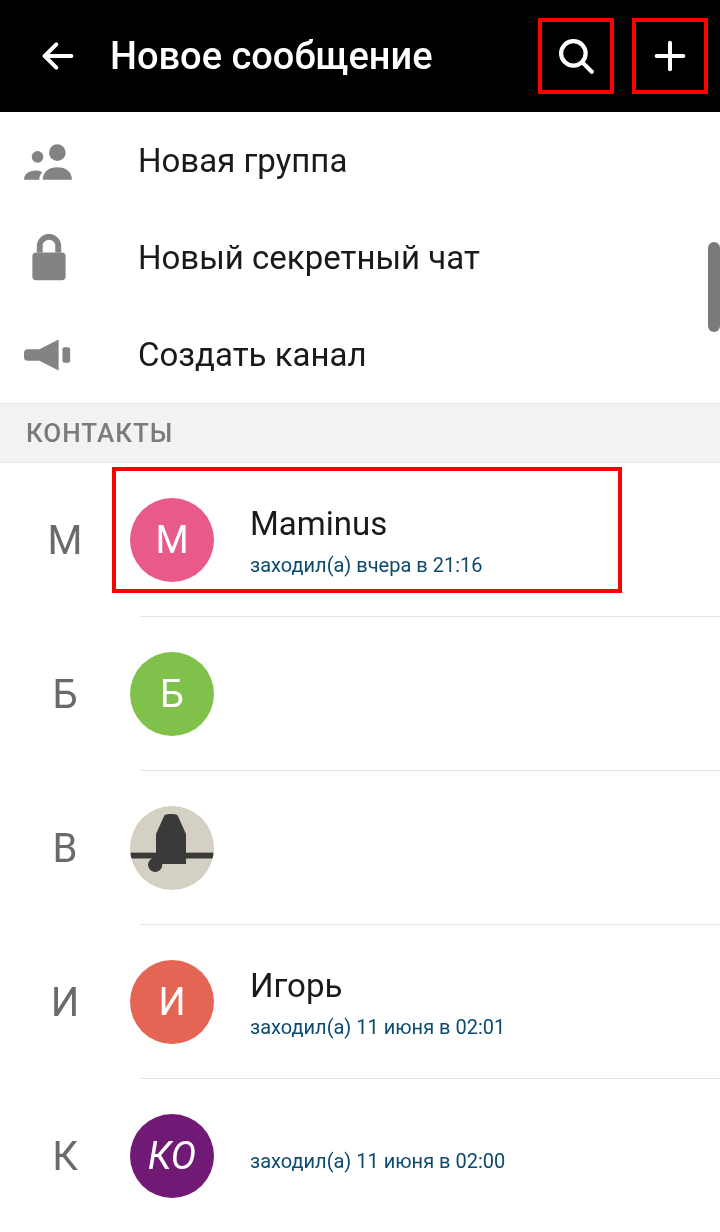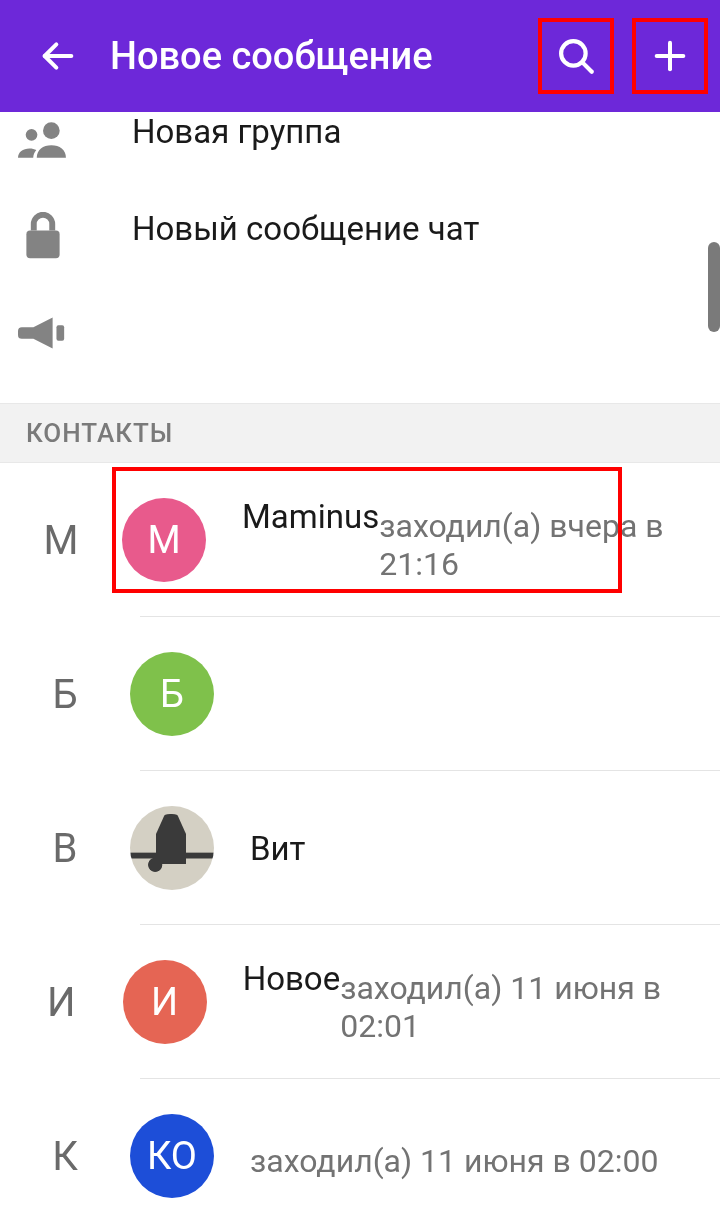--- a/index.html
+++ b/index.html
@@ -1,18 +1,18 @@
 <!DOCTYPE html>
 <html><head>
 <meta charset="utf-8">
 <style>
   * { box-sizing: border-box; margin: 0; padding: 0; }
   html, body { width: 720px; height: 1232px; overflow: hidden; font-family: -apple-system, Roboto, "Segoe UI", Arial, sans-serif; background: #fff; }
   .header {
-    background: #6d28d9;
+    background: #000000;
     height: 112px;
     display: flex;
     align-items: center;
     padding: 0 16px;
     color: #fff;
     position: relative;
   }
   .back-btn {
     width: 48px; height: 48px;
     display: flex; align-items: center; justify-content: center;
@@ -27,21 +27,22 @@
   .header-icon-box {
     border: 4px solid #ff0000;
     width: 76px; height: 76px;
     display: flex; align-items: center; justify-content: center;
     margin-left: 12px;
   }
   .header-icon-box.plus { margin-left: 18px; margin-right: -4px;}
   .action-row {
     height: 97px;
     display: flex;
-    padding-left: 16px;
+    align-items: center;
+    padding-left: 22px;
     background: #fff;
   }
   .action-icon {
     width: 54px; height: 54px;
     display: flex; align-items: center; justify-content: center;
     color: #7c7c7c;
   }
   .action-label {
     font-size: 33px;
     color: #1a1a1a;
@@ -103,31 +104,31 @@
     position:absolute;
     left: 26px; top: 8px;
     width: 30px; height: 50px;
     background: #3a3a3a;
     border-radius: 14px 14px 0 0;
     clip-path: polygon(30% 0, 70% 0, 100% 40%, 100% 100%, 0 100%, 0 40%);
   }
   .contact-info {
     margin-left: 36px;
     display: flex;
-    flex-direction: row;
+    flex-direction: column;
     justify-content: center;
   }
   .contact-name {
     font-size: 33px;
     color: #1a1a1a;
     font-weight: 400;
   }
   .contact-status {
-    font-size: 32px;
-    color: #737373;
+    font-size: 20px;
+    color: #0c4a6e;
     margin-top: 10px;
   }
   .divider {
     position: absolute;
     left: 140px; right: 0; bottom: 0;
     height: 1px;
     background: #e4e4e4;
   }
   .highlight-box {
     position: absolute;
@@ -172,29 +173,30 @@
     </div>
     <div class="action-label">Новая группа</div>
   </div>
   <div class="action-row">
     <div class="action-icon">
       <svg width="40" height="48" viewBox="0 0 20 26" fill="#838383">
           <rect x="1" y="10" width="18" height="15" rx="2"></rect>
           <path d="M5 10V6.5a5 5 0 0 1 10 0V10" fill="none" stroke="#838383" stroke-width="3.2"></path>
         </svg>
     </div>
-    <div class="action-label">Новый сообщение чат</div>
+    <div class="action-label">Новый секретный чат</div>
   </div>
   <div class="action-row">
     <div class="action-icon">
       <svg width="50" height="40" viewBox="0 0 26 20" fill="#838383">
           <path d="M2 7h6l10-5v16l-10-5H2a2 2 0 0 1-2-2V9a2 2 0 0 1 2-2z"></path>
           <rect x="20" y="6" width="4" height="8" rx="1"></rect>
         </svg>
     </div>
+    <div class="action-label">Создать канал</div>
   </div>
   <div class="scroll-indicator"></div>
 </div>
 
 <div class="section-header">
   <span>КОНТАКТЫ</span>
 </div>
 
 <div id="contacts-container">
     <div class="contact-row">
@@ -209,33 +211,32 @@
     </div>
     <div class="contact-row">
       <div class="index-letter">Б</div>
       <div class="avatar" style="background: rgb(127, 193, 75);">Б</div>
       <div class="divider"></div>
     </div>
     <div class="contact-row">
       <div class="index-letter">В</div>
       <div class="avatar img"></div>
       <div class="contact-info">
-        <div class="contact-name">Вит</div>
       </div>
       <div class="divider"></div>
     </div>
     <div class="contact-row">
       <div class="index-letter">И</div>
       <div class="avatar" style="background: rgb(229, 101, 84);">И</div>
       <div class="contact-info">
-        <div class="contact-name">Новое</div>
+        <div class="contact-name">Игорь</div>
         <div class="contact-status">заходил(а) 11 июня в 02:01</div>
       </div>
       <div class="divider"></div>
     </div>
     <div class="contact-row">
       <div class="index-letter">К</div>
-      <div class="avatar" style="background: #1d4ed8;">КО</div>
+      <div class="avatar" style="background: #701a75; font-style: italic;">КО</div>
       <div class="contact-info">
         <div class="contact-status">заходил(а) 11 июня в 02:00</div>
       </div>
     </div>
   </div>
 
 </body></html>

